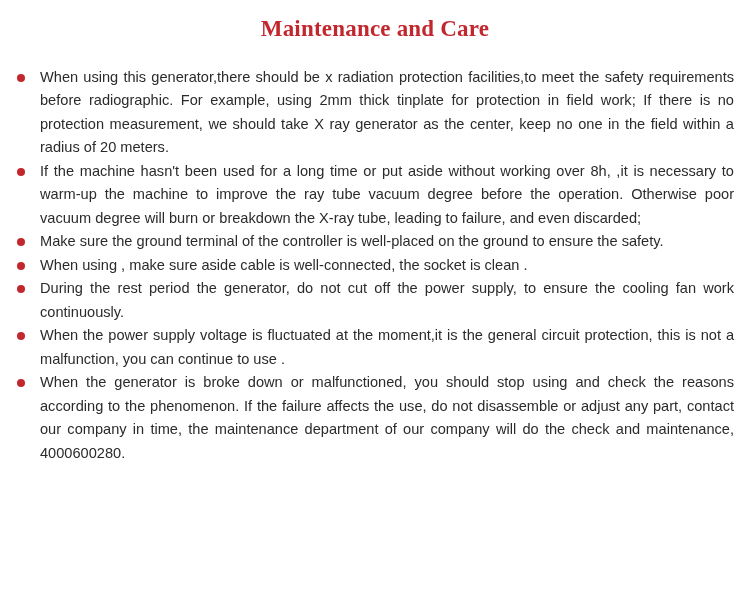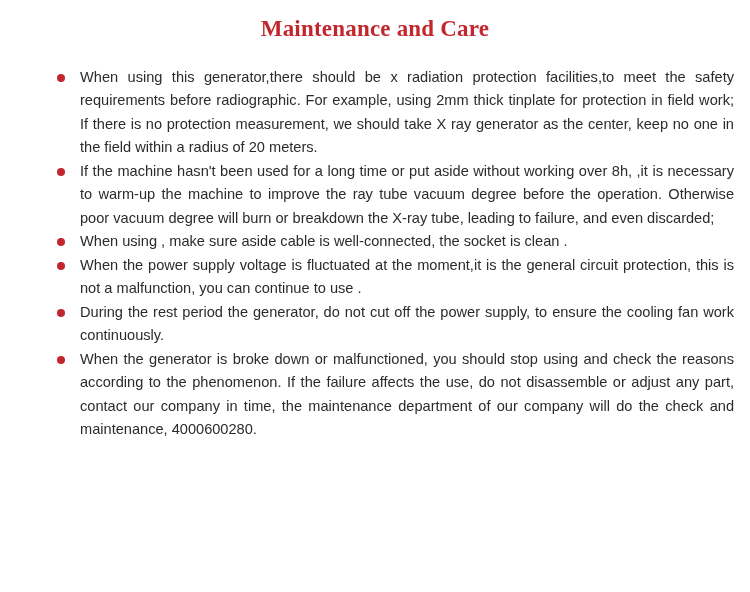--- a/index.html
+++ b/index.html
@@ -42,21 +42,20 @@
   .bullet-item {
     position: relative;
     padding-left: 40px;
     padding-right: 16px;
     margin-bottom: 0px;
     font-size: 14.6px;
     line-height: 23.5px;
     text-align: justify;
     text-justify: inter-word;
     color: #2b2b2b;
-    margin-left: 40px;
   }
   .bullet-dot {
     position: absolute;
     left: 17px;
     top: 8px;
     width: 8px;
     height: 8px;
     border-radius: 50%;
     background: #c1272d;
   }
@@ -75,29 +74,33 @@
     <li class="bullet-item">
       <span class="bullet-dot"></span>
       <span class="bullet-text">When using this generator,there should be x radiation protection facilities,to meet the safety requirements before radiographic. For example, using 2mm thick tinplate for protection in field work; If there is no protection measurement, we should take X ray generator as the center, keep no one in the field within a radius of 20 meters.</span>
     </li>
     <li class="bullet-item">
       <span class="bullet-dot"></span>
       <span class="bullet-text">If the machine hasn't been used for a long time or put aside without working over 8h, ,it is necessary to warm-up the machine to improve the ray tube vacuum degree before the operation. Otherwise poor vacuum degree will burn or breakdown the X-ray tube, leading to failure, and even discarded;</span>
     </li>
     <li class="bullet-item">
       <span class="bullet-dot"></span>
+      <span class="bullet-text">Make sure the ground terminal of the controller is well-placed on the ground to ensure the safety.</span>
+    </li>
+    <li class="bullet-item">
+      <span class="bullet-dot"></span>
       <span class="bullet-text">When using , make sure aside cable is well-connected, the socket is clean .</span>
     </li>
     <li class="bullet-item">
       <span class="bullet-dot"></span>
-      <span class="bullet-text">When the power supply voltage is fluctuated at the moment,it is the general circuit protection, this is not a malfunction, you can continue to use .</span>
+      <span class="bullet-text">During the rest period the generator, do not cut off the power supply, to ensure the cooling fan work continuously.</span>
     </li>
     <li class="bullet-item">
       <span class="bullet-dot"></span>
-      <span class="bullet-text">During the rest period the generator, do not cut off the power supply, to ensure the cooling fan work continuously.</span>
+      <span class="bullet-text">When the power supply voltage is fluctuated at the moment,it is the general circuit protection, this is not a malfunction, you can continue to use .</span>
     </li>
     <li class="bullet-item">
       <span class="bullet-dot"></span>
       <span class="bullet-text">When the generator is broke down or malfunctioned, you should stop using and check the reasons according to the phenomenon. If the failure affects the use, do not disassemble or adjust any part, contact our company in time, the maintenance department of our company will do the check and maintenance, 4000600280.</span>
     </li>
   </ul>
 
 </div>
 
 </body></html>

